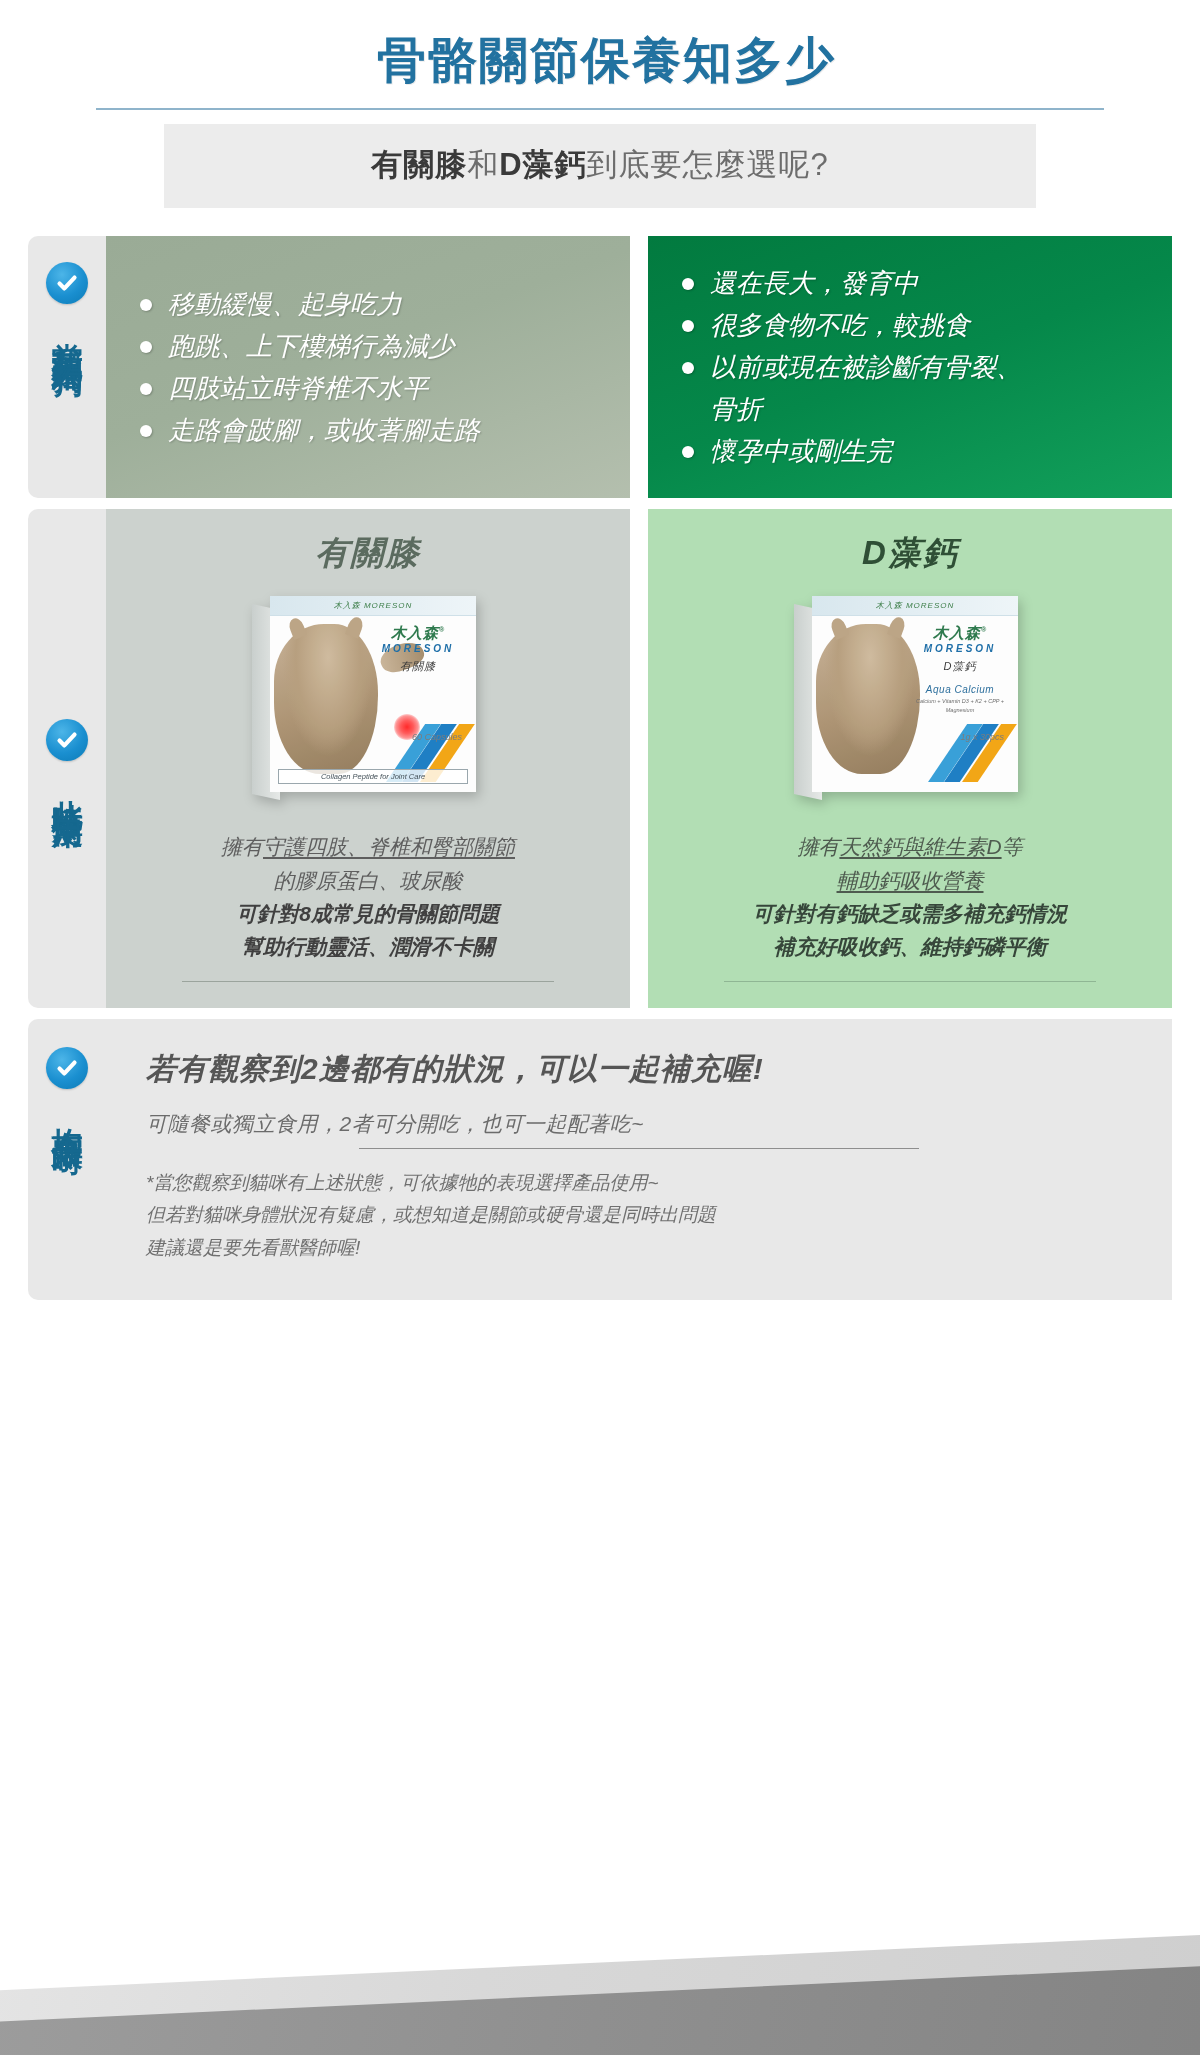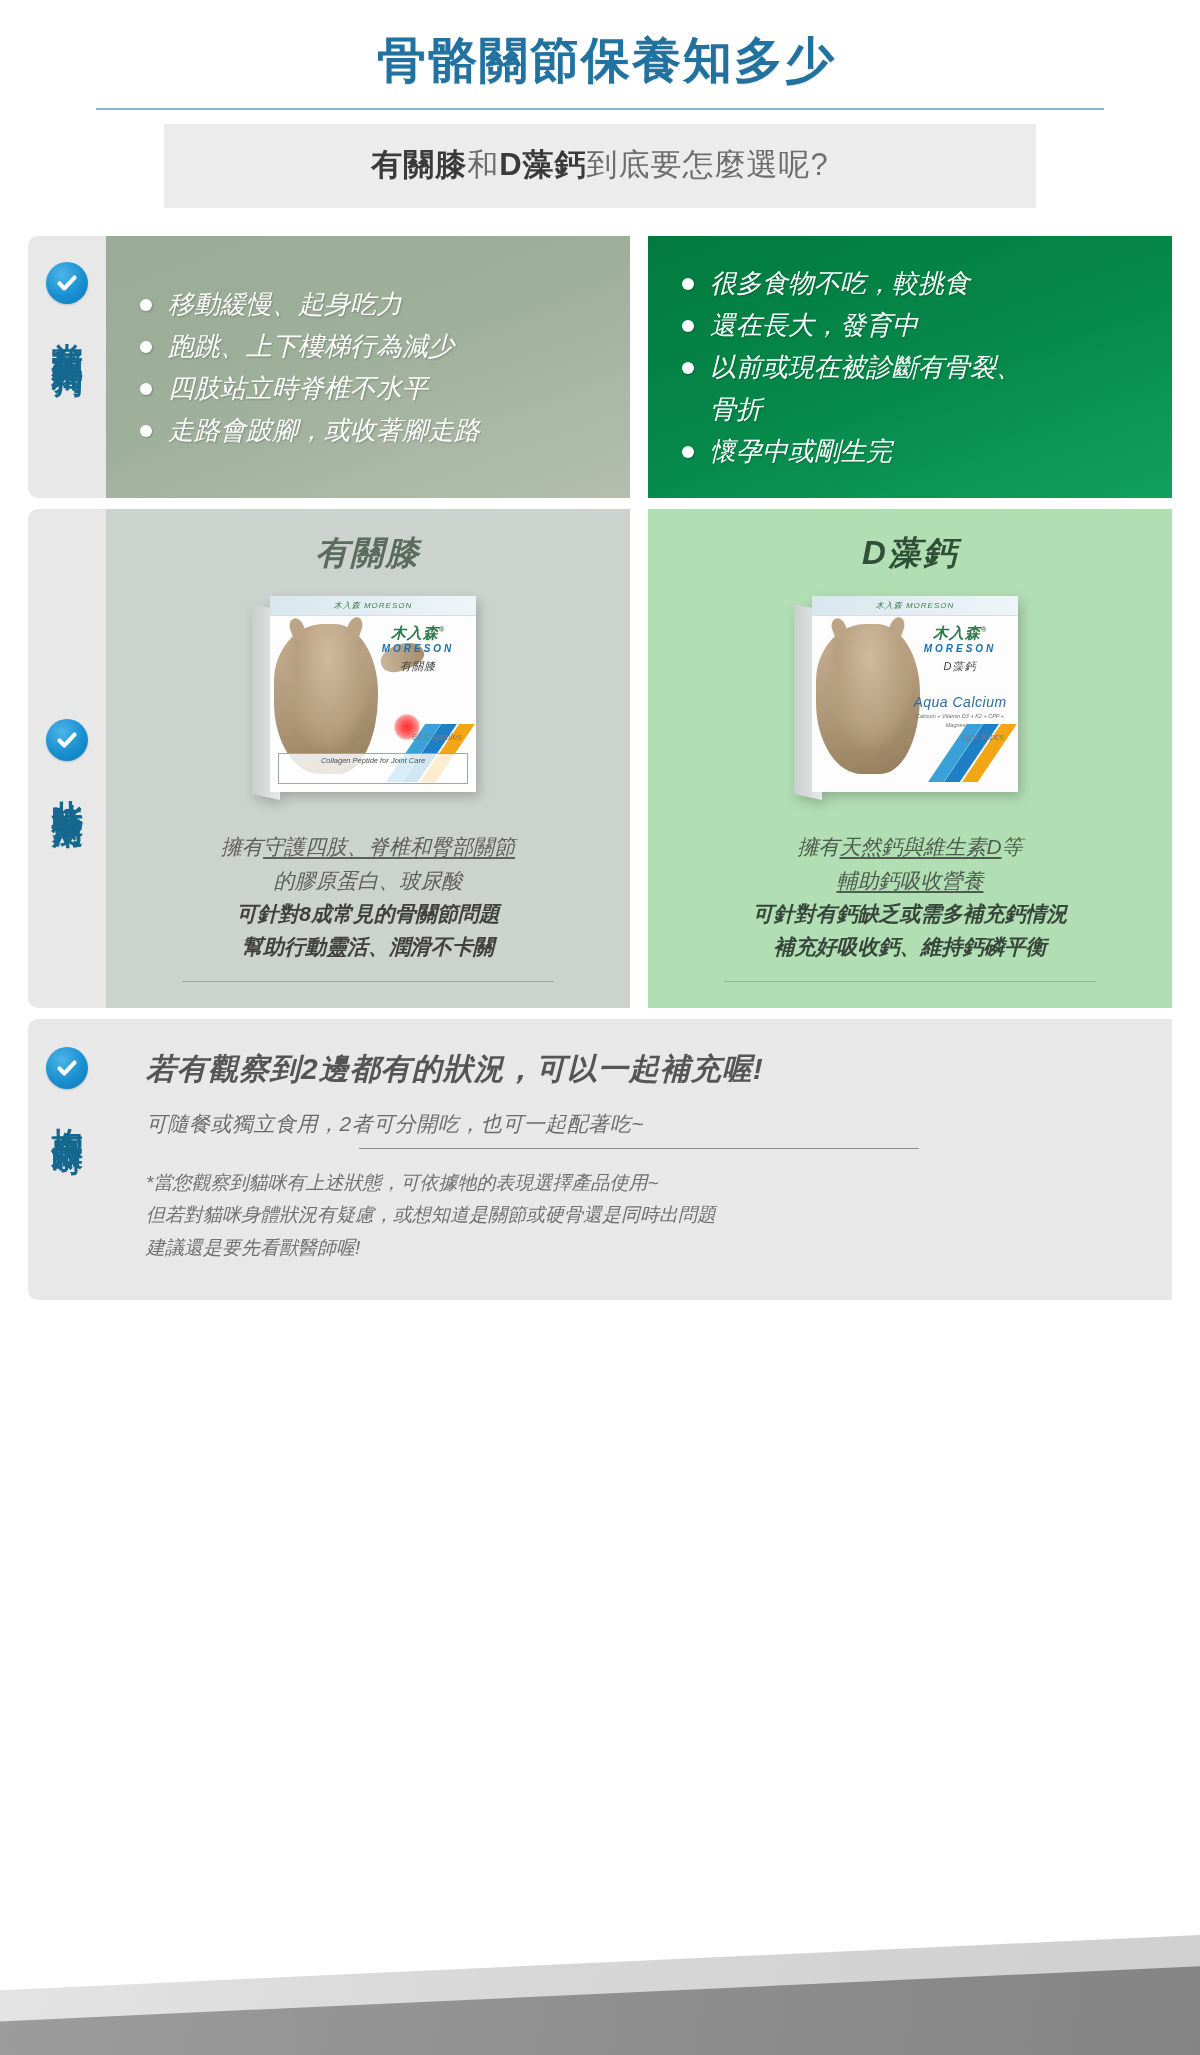--- a/index.html
+++ b/index.html
@@ -235,21 +235,21 @@
     font-size: 15px; font-weight: bold; color: #2f7a4e; letter-spacing: 1px;
   }
   .box .brand .cn sup { font-size: 7px; }
   .box .brand .en {
     font-size: 10px; color: #1f6fa8; letter-spacing: 3px; font-weight: bold;
   }
   .box .brand .prod {
     font-size: 11px; color: #3c3c3c; margin-top: 5px; letter-spacing: 1px;
   }
   .box .brand .sub1 {
-    font-size: 14px; color: #2d6f9d; margin-top: 20px; letter-spacing: .5px;
+    font-size: 10px; color: #2d6f9d; margin-top: 10px; letter-spacing: .5px;
   }
   .box .brand .sub2 {
     font-size: 5.5px; color: #6e6e6e; margin-top: 2px; line-height: 1.5;
   }
   .box .qty {
     position: absolute; right: 14px; bottom: 50px;
     font-size: 9px; color: #7c7c7c;
   }
   .box .stripes {
     position:absolute; left:0; bottom: 10px; width: 100%; height: 58px;
@@ -259,21 +259,21 @@
     position:absolute; display:block; height: 230px; width: 13px;
     transform: rotate(34deg); bottom:-80px;
   }
   .box .stripes i.s1 { background:#f2a616; right: 18px; }
   .box .stripes i.s2 { background:#1f7fc4; right: 36px; }
   .box .stripes i.s3 { background:#39a0d8; right: 52px; }
   .box .footline {
     position: absolute; left: 8px; bottom: 8px; right: 8px;
     border: 1px solid #9aa7ad;
     font-size: 7.5px; color: #45525a; text-align: center;
-    line-height: 14px; height: 31px; background: rgba(255,255,255,.8);
+    line-height: 14px; height: 15px; background: rgba(255,255,255,.8);
   }
 
   .prod-desc { text-align: center; }
   .prod-desc p {
     font-size: 21px;
     line-height: 1.58;
     color: #5e5e5e;
   }
   .panel-prod-right .prod-desc p { color: #4e5b4f; }
   .prod-desc p.bold { font-weight: bold; color: #404040; }
@@ -367,22 +367,22 @@
           <ul class="bullets">
             <li>移動緩慢、起身吃力</li>
             <li>跑跳、上下樓梯行為減少</li>
             <li>四肢站立時脊椎不水平</li>
             <li>走路會跛腳，或收著腳走路</li>
           </ul>
         </div>
 
         <div class="panel panel-green">
           <ul class="bullets">
+            <li>還在長大，發育中</li>
             <li>很多食物不吃，較挑食</li>
-            <li>還在長大，發育中</li>
             <li>以前或現在被診斷有骨裂、</li>
             <li class="cont">骨折</li>
             <li>懷孕中或剛生完</li>
           </ul>
         </div>
 
       </div>
     </div>
 
     <div class="row">

